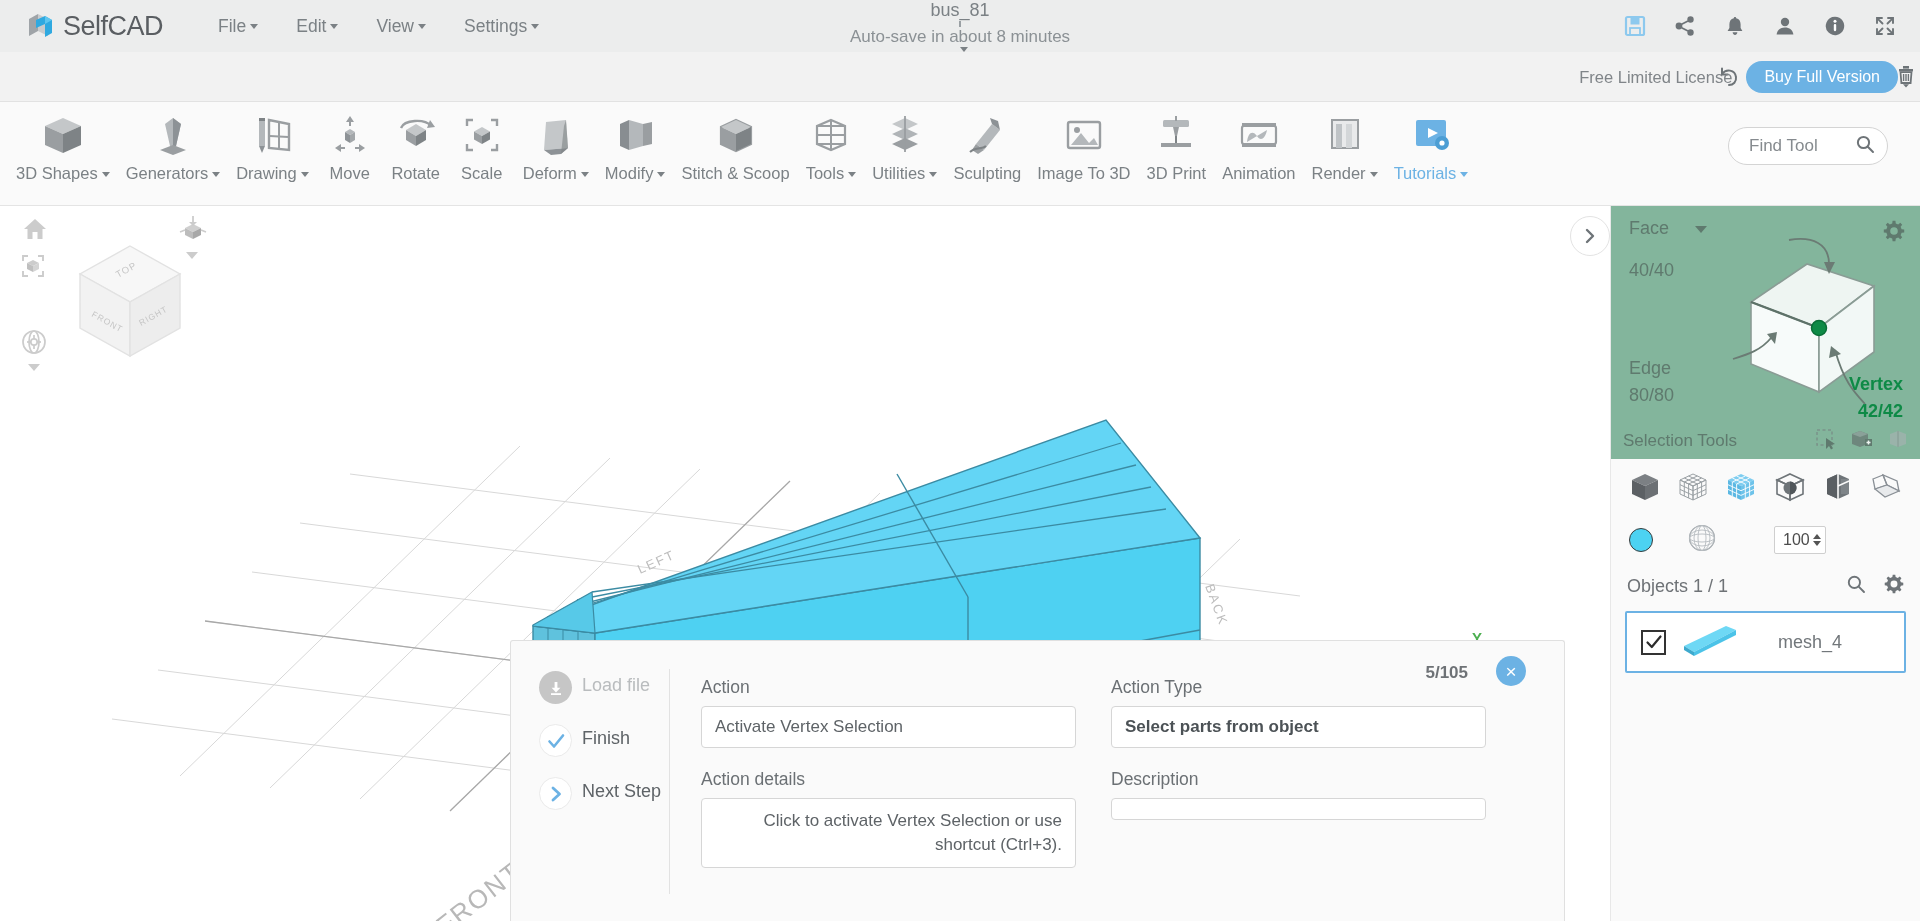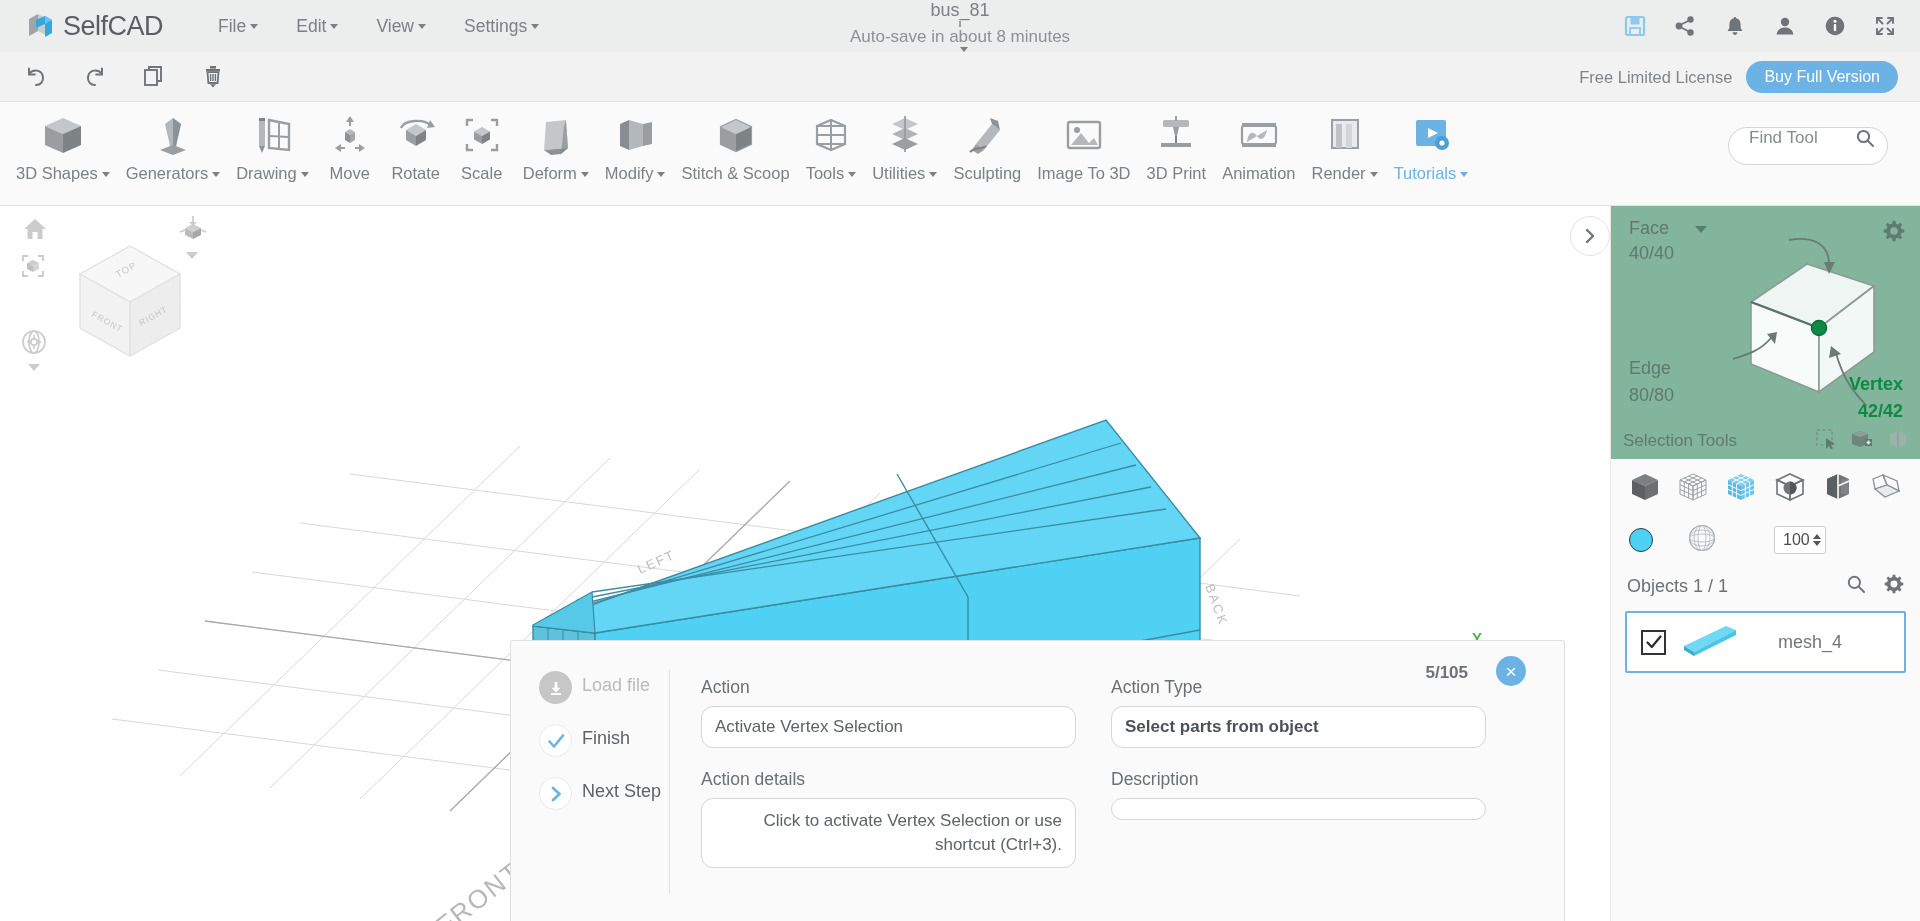--- a/index.html
+++ b/index.html
@@ -49,20 +49,21 @@
     position: absolute; right: 22px; top: 0; height: 52px;
     display: flex; align-items: center; gap: 24px;
   }
   .hicon { width: 26px; height: 26px; cursor: pointer; display:flex; align-items:center; justify-content:center;}
 
   
   .subheader {
     position: absolute; top: 52px; left: 0; width: 1920px; height: 50px;
     background: #f2f2f2; display: flex; align-items: center;
     border-bottom: 1px solid #e2e2e2;
+    justify-content: flex-end;
   }
   .quick-tools { display: flex; align-items: center; gap: 31px; margin-left: 22px; }
   .qicon { width: 28px; height: 28px; cursor: pointer; display:flex;align-items:center;justify-content:center;}
   .license-zone {
     position: absolute; right: 22px; top: 0; height: 50px;
     display: flex; align-items: center; gap: 14px;
   }
   .license-label { font-size: 16.5px; color: #808589; }
   .buy-btn {
     background: #6cb2e4; color: #fff; font-size: 16px;
@@ -82,21 +83,21 @@
   }
   .ribbon-ico { height: 54px; display: flex; align-items: center; justify-content: center; }
   .ribbon-lbl {
     font-size: 16.5px; color: #7b8185; margin-top: 2px; white-space: nowrap;
   }
   .ribbon-lbl.active { color: #6cb2e4; }
   .find-tool {
     position: absolute; right: 32px; top: 25px;
     width: 160px; height: 38px; border: 1px solid #d4d4d4;
     border-radius: 19px; background: #fff;
-    display: flex; align-items: flex-start; justify-content: space-between;
+    display: flex; align-items: center; justify-content: space-between;
     padding: 0 12px 0 20px;
   }
   .find-tool span { font-size: 17px; color: #868b8f; }
 
   
   .viewport {
     position: absolute; top: 206px; left: 0;
     width: 1610px; height: 715px; background: #ffffff; overflow: hidden;
   }
   .nav-home { position: absolute; left: 22px; top: 10px; cursor: pointer; }
@@ -123,21 +124,21 @@
   .rpanel {
     position: absolute; top: 206px; right: 0; width: 310px; height: 715px;
     background: #fafafa; border-left: 1px solid #e8e8e8;
   }
   .sel-green {
     position: relative; width: 310px; height: 253px; background: #83b59c;
     overflow: hidden;
   }
   .sel-face { position: absolute; left: 18px; top: 12px; color: #6b7b74; }
   .sel-face .lbl { font-size: 18px; color: #5f7a6e; }
-  .sel-face .cnt { font-size: 18px; color: #5f7a6e; margin-top: 4px; }
+  .sel-face .cnt { font-size: 18px; color: #5f7a6e; margin-top: 21px; }
   .sel-caret {
     display:inline-block;width:0;height:0;margin-left:26px;
     border-left:6px solid transparent;border-right:6px solid transparent;
     border-top:7px solid #5f7a6e; vertical-align: middle;
   }
   .sel-edge { position: absolute; left: 18px; top: 152px; }
   .sel-edge .lbl { font-size: 18px; color: #5f7a6e; }
   .sel-edge .cnt { font-size: 18px; color: #5f7a6e; margin-top: 6px; }
   .sel-vertex { position: absolute; right: 18px; top: 168px; text-align: right; }
   .sel-vertex .lbl { font-size: 18px; color: #0e8a46; font-weight: bold; }
@@ -225,21 +226,21 @@
     background: #e2e2e2;
   }
   .dlg-col {
     position: absolute; top: 36px; width: 375px;
   }
   .dlg-col.left { left: 190px; }
   .dlg-col.right { left: 600px; }
   .fld-label { font-size: 17.5px; color: #6b7074; margin-bottom: 8px; }
   .fld-label.mt { margin-top: 21px; }
   .fld-box {
-    border: 1px solid #d6d6d6; border-radius: 12px; background: #fff;
+    border: 1px solid #d6d6d6; border-radius: 4px; background: #fff;
     padding: 10px 13px; font-size: 17px; color: #5e6367;
     min-height: 42px; display: flex; align-items: center;
   }
   .fld-box.bold { font-weight: bold; color: #4c5256; }
   .fld-box.tall { min-height: 64px; align-items: flex-start; line-height: 1.42; text-align: right; }
   .fld-box.empty { min-height: 22px; padding: 4px 13px; }
 </style>
 </head>
 <body>
 

